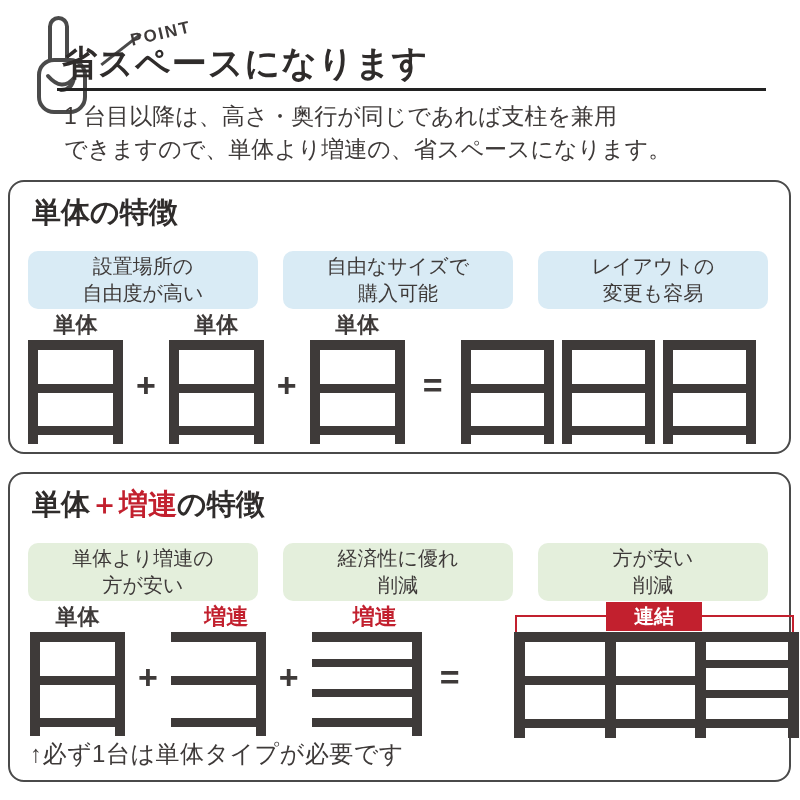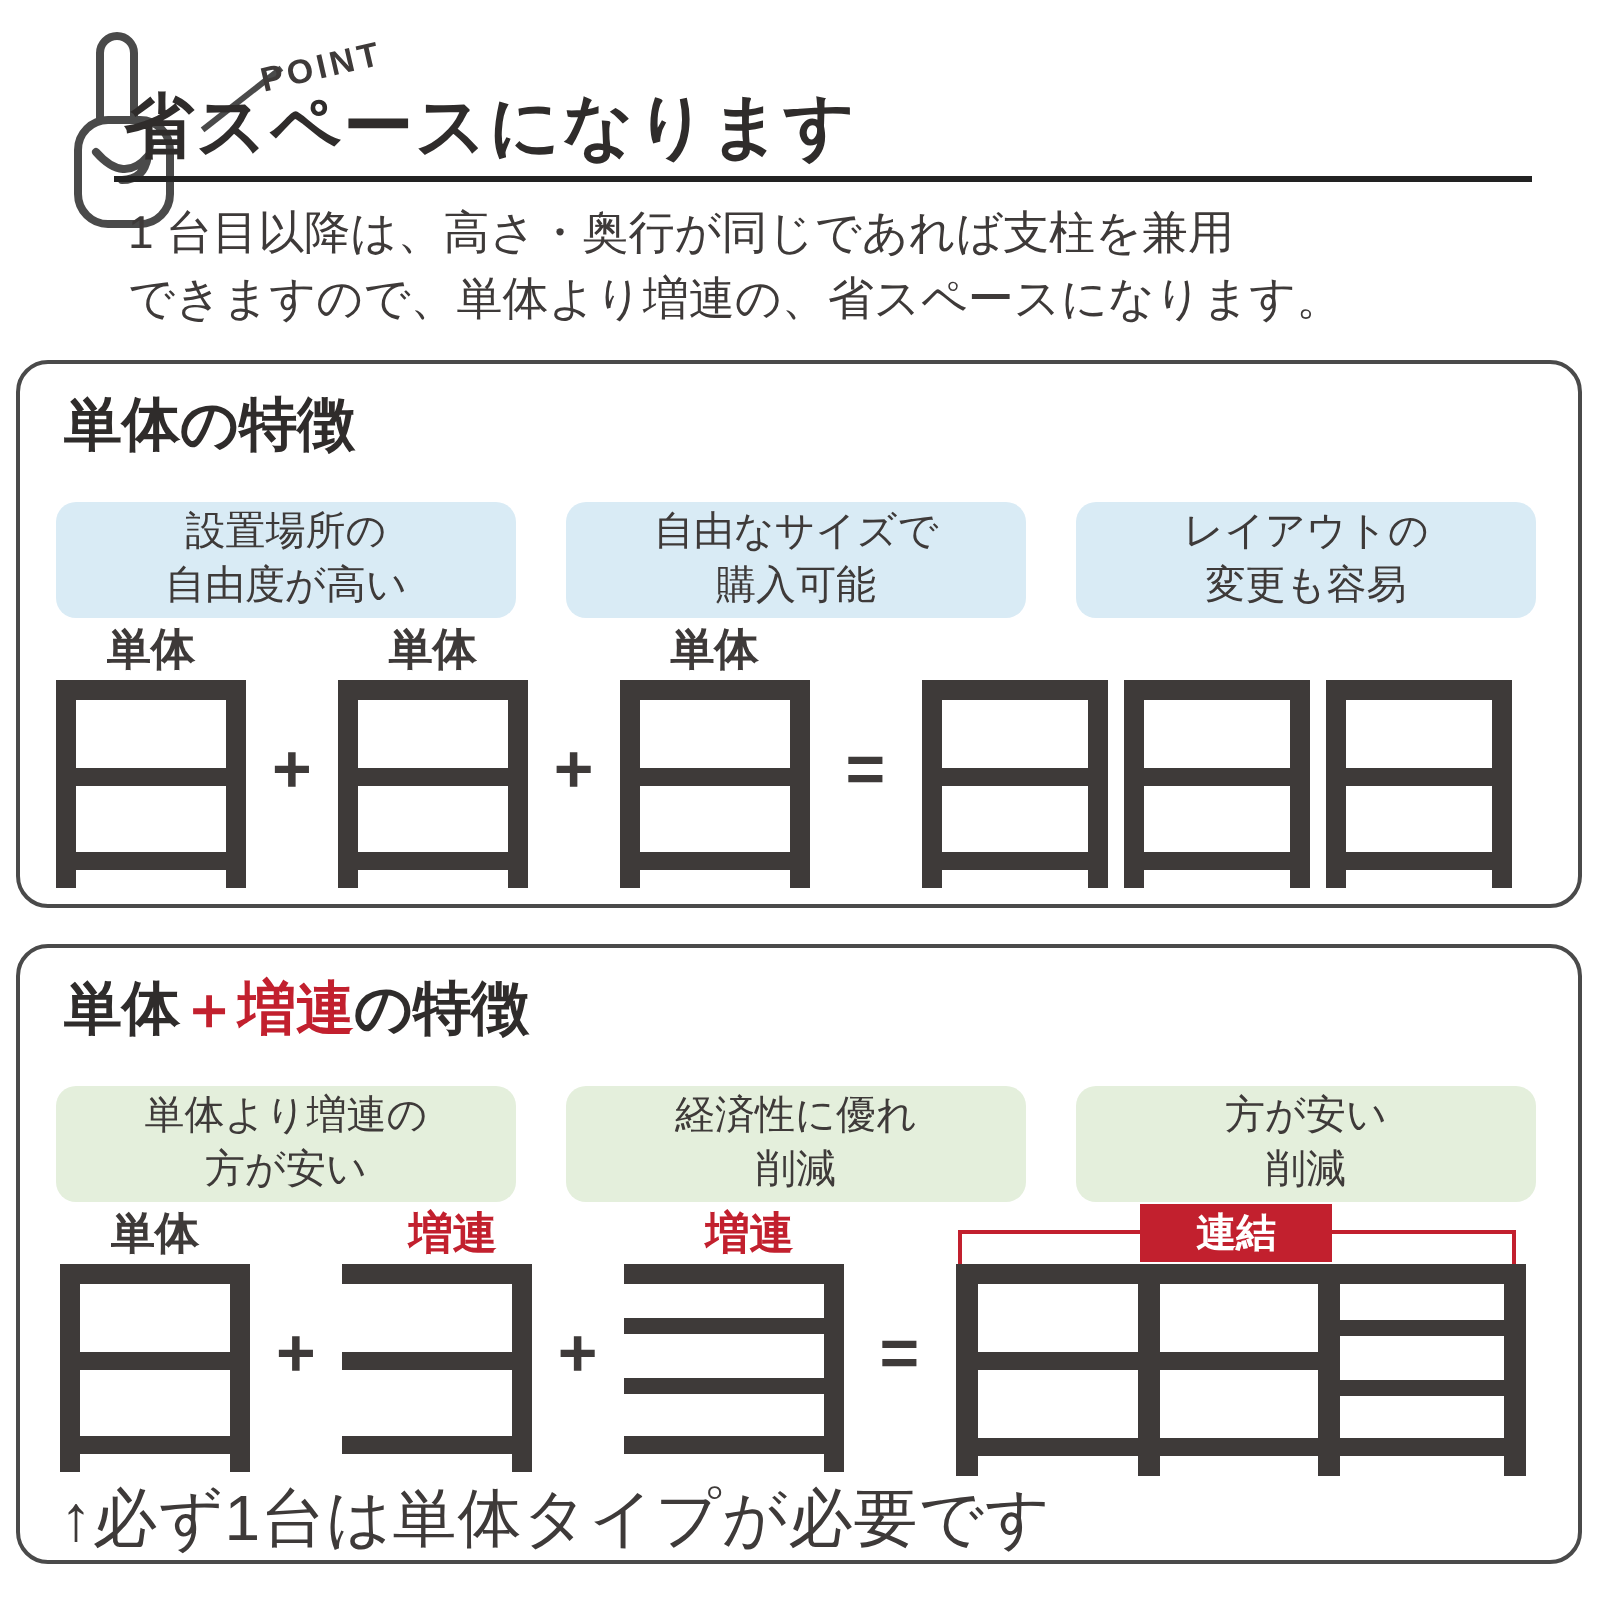--- a/index.html
+++ b/index.html
@@ -50,35 +50,35 @@
   .shelf .bar.m1{top:27px;height:8px;}
   .shelf .bar.m2{top:57px;height:8px;}
   .shelf .post{position:absolute;top:0;bottom:0;width:10px;background:var(--dark);}
   .shelf .post.l{left:0;} .shelf .post.r{right:0;}
   .shelf.wide{width:110px;}
 
   .group{display:flex;gap:8px;margin-top:30px;}
   .group .shelf{width:93px;}
 
   
-  .combined{position:relative;width:281px;padding-top:30px;}
+  .combined{position:relative;width:281px;padding-top:30px;margin-left:36px;}
   .bracket{position:absolute;left:1px;right:1px;top:13px;height:18px;border:2px solid var(--red);border-bottom:none;}
   .badge{position:absolute;top:0;left:50%;transform:translateX(-50%);background:var(--red);color:#fff;
          font-size:20px;font-weight:bold;padding:1px 28px;white-space:nowrap;}
   .cshelf{position:relative;width:285px;height:106px;}
   .cshelf .cbar{position:absolute;background:var(--dark);}
   .cshelf .top{left:0;right:0;top:0;height:10px;}
   .cshelf .bottom{left:0;right:0;top:87px;height:9px;}
   .cshelf .mid12{left:0;width:192px;top:44px;height:9px;}
   .cshelf .bay3a{left:181px;right:0;top:28px;height:8px;}
   .cshelf .bay3b{left:181px;right:0;top:58px;height:8px;}
   .cshelf .cpost{position:absolute;top:0;bottom:0;width:11px;background:var(--dark);}
   .cshelf .p1{left:0;} .cshelf .p2{left:91px;} .cshelf .p3{left:181px;} .cshelf .p4{right:0;}
 
-  .note{position:absolute;left:20px;top:264px;font-size:32px;color:var(--dark);letter-spacing:0.5px;text-align:center;}
+  .note{position:absolute;left:20px;top:264px;font-size:24px;color:var(--dark);letter-spacing:0.5px;text-align:center;}
 </style>
 </head>
 <body>
 
 <div>
   <svg class="hand" width="100" height="100" viewBox="0 0 100 100">
     <rect x="38" y="4" width="17" height="56" rx="8.5" fill="#fff" stroke="#4a4a4a" stroke-width="4"></rect>
     <rect x="27" y="46" width="46" height="52" rx="15" fill="#fff" stroke="#4a4a4a" stroke-width="4"></rect>
     <path d="M36 62 q14 16 26 2 q-2 12 -13 12" fill="none" stroke="#4a4a4a" stroke-width="4" stroke-linecap="round"></path>
   </svg>

